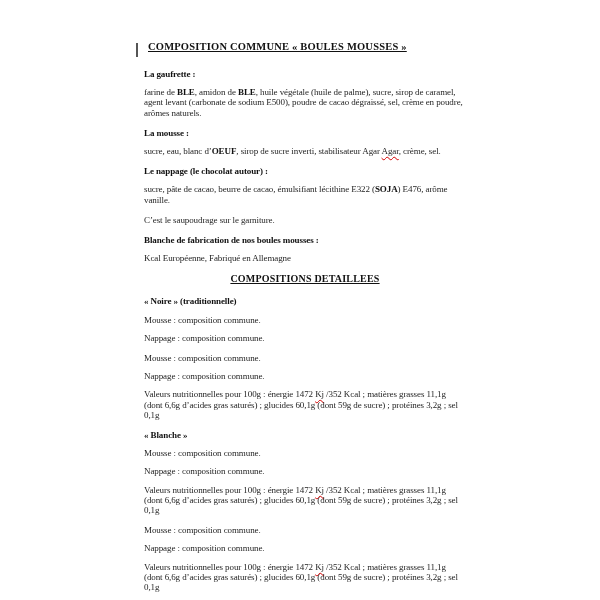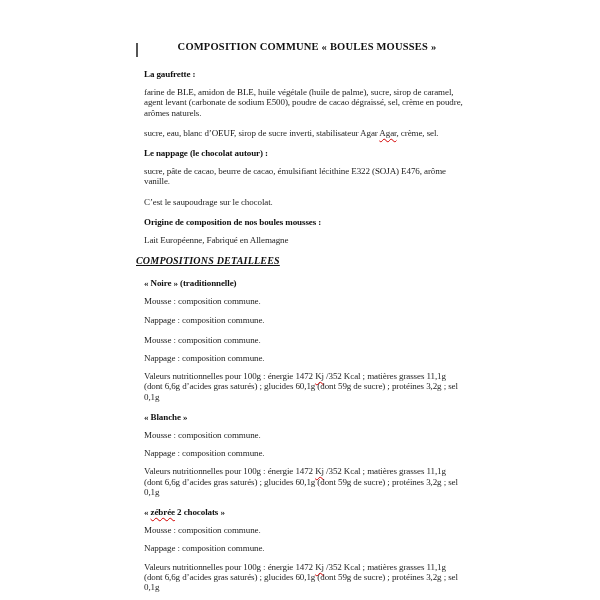--- a/index.html
+++ b/index.html
@@ -3,65 +3,66 @@
 <meta charset="utf-8">
 <style>
   html,body{margin:0;padding:0;}
   body{
     width:600px;height:600px;background:#ffffff;position:relative;overflow:hidden;
     font-family:"Liberation Serif", serif;color:#1f1f1f;
   }
   .page{position:absolute;left:136px;top:41px;width:338px;}
   .cursor{position:absolute;left:0px;top:2px;width:2px;height:14px;background:#555;}
   .doc-title{
-    font-size:10.5px;line-height:12px;font-weight:bold;text-align:center;
-    margin:0 0 16px 4px;letter-spacing:.2px;color:#111;
+    font-size:10.5px;line-height:12px;font-weight:bold;text-align:left;
+    text-decoration:underline;margin:0 0 16px 12px;letter-spacing:.2px;color:#111;
   }
   .doc-subtitle{
-    font-size:10px;line-height:11px;font-weight:bold;text-align:left;
-    text-decoration:underline;margin:10px 0 12px 0;letter-spacing:.2px;color:#111;font-style:italic;
+    font-size:10px;line-height:11px;font-weight:bold;text-align:center;
+    text-decoration:underline;margin:10px 0 12px 0;letter-spacing:.2px;color:#111;
   }
   .block{margin:0 0 10px 0;}
   .block p{margin:8px;font-size:9px;line-height:10.2px;letter-spacing:-0.1px;}
   p.h{font-weight:bold;color:#111;}
-  .b{font-weight:normal;color:#111;}
+  .b{font-weight:bold;color:#111;}
   .sq{
     text-decoration-line:underline;text-decoration-style:wavy;
     text-decoration-color:#d40000;text-decoration-thickness:1px;text-underline-offset:2px;
   }
 </style>
 </head>
 <body>
 
 <div class="page">
   <div class="cursor"></div>
 
   <h1 class="doc-title">COMPOSITION COMMUNE « BOULES MOUSSES »</h1>
 
   <section class="block">
     <p class="h">La gaufrette :</p>
     <p><span>farine de </span><span class="b">BLE</span><span>, amidon de </span><span class="b">BLE</span><span>, huile végétale (huile de palme), sucre, sirop de caramel, agent levant (carbonate de sodium E500), poudre de cacao dégraissé, sel, crème en poudre, arômes naturels.</span></p>
   </section>
 
   <section class="block">
+    <p class="h">La mousse :</p>
     <p><span>sucre, eau, blanc d’</span><span class="b">OEUF</span><span>, sirop de sucre inverti, stabilisateur Agar </span><span class="sq">Agar</span><span>, crème, sel.</span></p>
   </section>
 
   <section class="block">
     <p class="h">Le nappage (le chocolat autour) :</p>
     <p><span>sucre, pâte de cacao, beurre de cacao, émulsifiant lécithine E322 (</span><span class="b">SOJA</span><span>) E476, arôme vanille.</span></p>
   </section>
 
   <section class="block">
-    <p><span>C’est le saupoudrage sur le chocolat.</span></p>
+    <p><span>C’est le saupoudrage sur le garniture.</span></p>
   </section>
 
   <section class="block">
-    <p class="h">Origine de composition de nos boules mousses :</p>
-    <p><span>Lait Européenne, Fabriqué en Allemagne</span></p>
+    <p class="h">Blanche de fabrication de nos boules mousses :</p>
+    <p><span>Kcal Européenne, Fabriqué en Allemagne</span></p>
   </section>
 
   <h2 class="doc-subtitle">COMPOSITIONS DETAILLEES</h2>
 
   <section class="block">
     <p class="h"><span>« Noire » (traditionnelle)</span></p>
     <p>Mousse : composition commune.</p>
     <p>Nappage : composition commune.</p>
   </section>
 
@@ -72,18 +73,17 @@
   </section>
 
   <section class="block">
     <p class="h"><span>« Blanche »</span></p>
     <p>Mousse : composition commune.</p>
     <p>Nappage : composition commune.</p>
     <p><span>Valeurs nutritionnelles pour 100g : énergie 1472 </span><span class="sq">Kj</span><span> /352 Kcal ; matières grasses 11,1g (dont 6,6g d’acides gras saturés) ; glucides 60,1g (dont 59g de sucre) ; protéines 3,2g ; sel 0,1g</span></p>
   </section>
 
   <section class="block">
-    <p class="h"><span>« </span><span class="sq">zébrée</span><span> 2 chocolats »</span></p>
     <p>Mousse : composition commune.</p>
     <p>Nappage : composition commune.</p>
     <p><span>Valeurs nutritionnelles pour 100g : énergie 1472 </span><span class="sq">Kj</span><span> /352 Kcal ; matières grasses 11,1g (dont 6,6g d’acides gras saturés) ; glucides 60,1g (dont 59g de sucre) ; protéines 3,2g ; sel 0,1g</span></p>
   </section>
 </div>
 
 </body></html>

